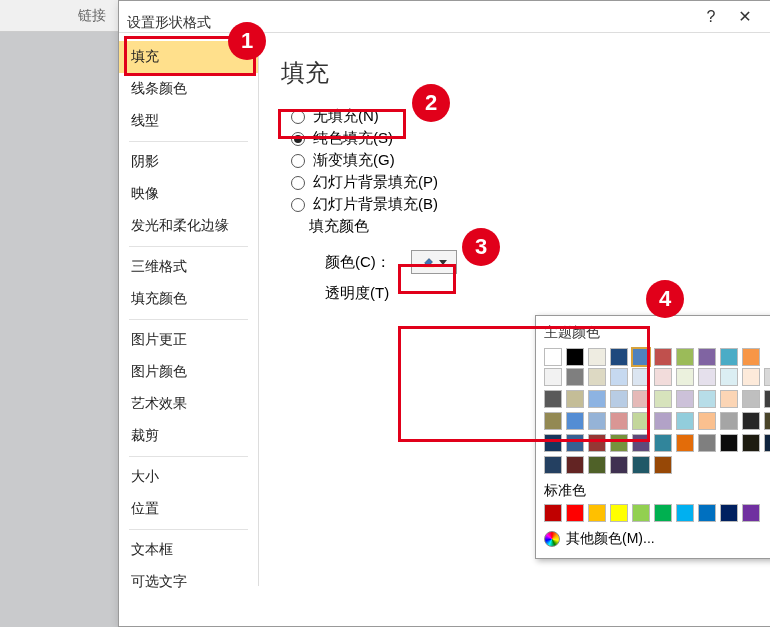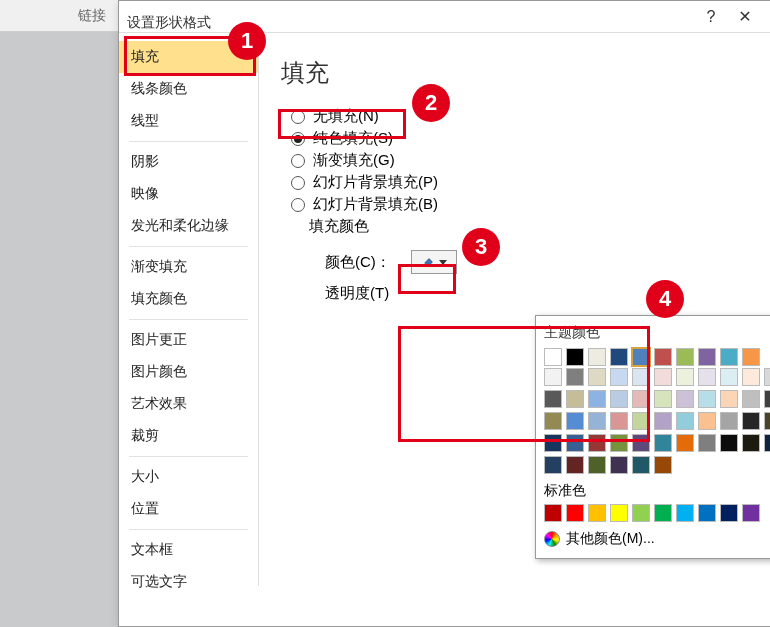--- a/index.html
+++ b/index.html
@@ -242,21 +242,21 @@
   <div class="dialog-body">
     <div class="sidebar" id="sidebar">
         <div class="side-item selected">填充</div>
         <div class="side-item">线条颜色</div>
         <div class="side-item">线型</div>
         <div class="side-sep"></div>
         <div class="side-item">阴影</div>
         <div class="side-item">映像</div>
         <div class="side-item">发光和柔化边缘</div>
         <div class="side-sep"></div>
-        <div class="side-item">渐变填充</div>
+        <div class="side-item">三维格式</div>
         <div class="side-item">填充颜色</div>
         <div class="side-sep"></div>
         <div class="side-item">图片更正</div>
         <div class="side-item">图片颜色</div>
         <div class="side-item">艺术效果</div>
         <div class="side-item">裁剪</div>
         <div class="side-sep"></div>
         <div class="side-item">大小</div>
         <div class="side-item">位置</div>
         <div class="side-sep"></div>

